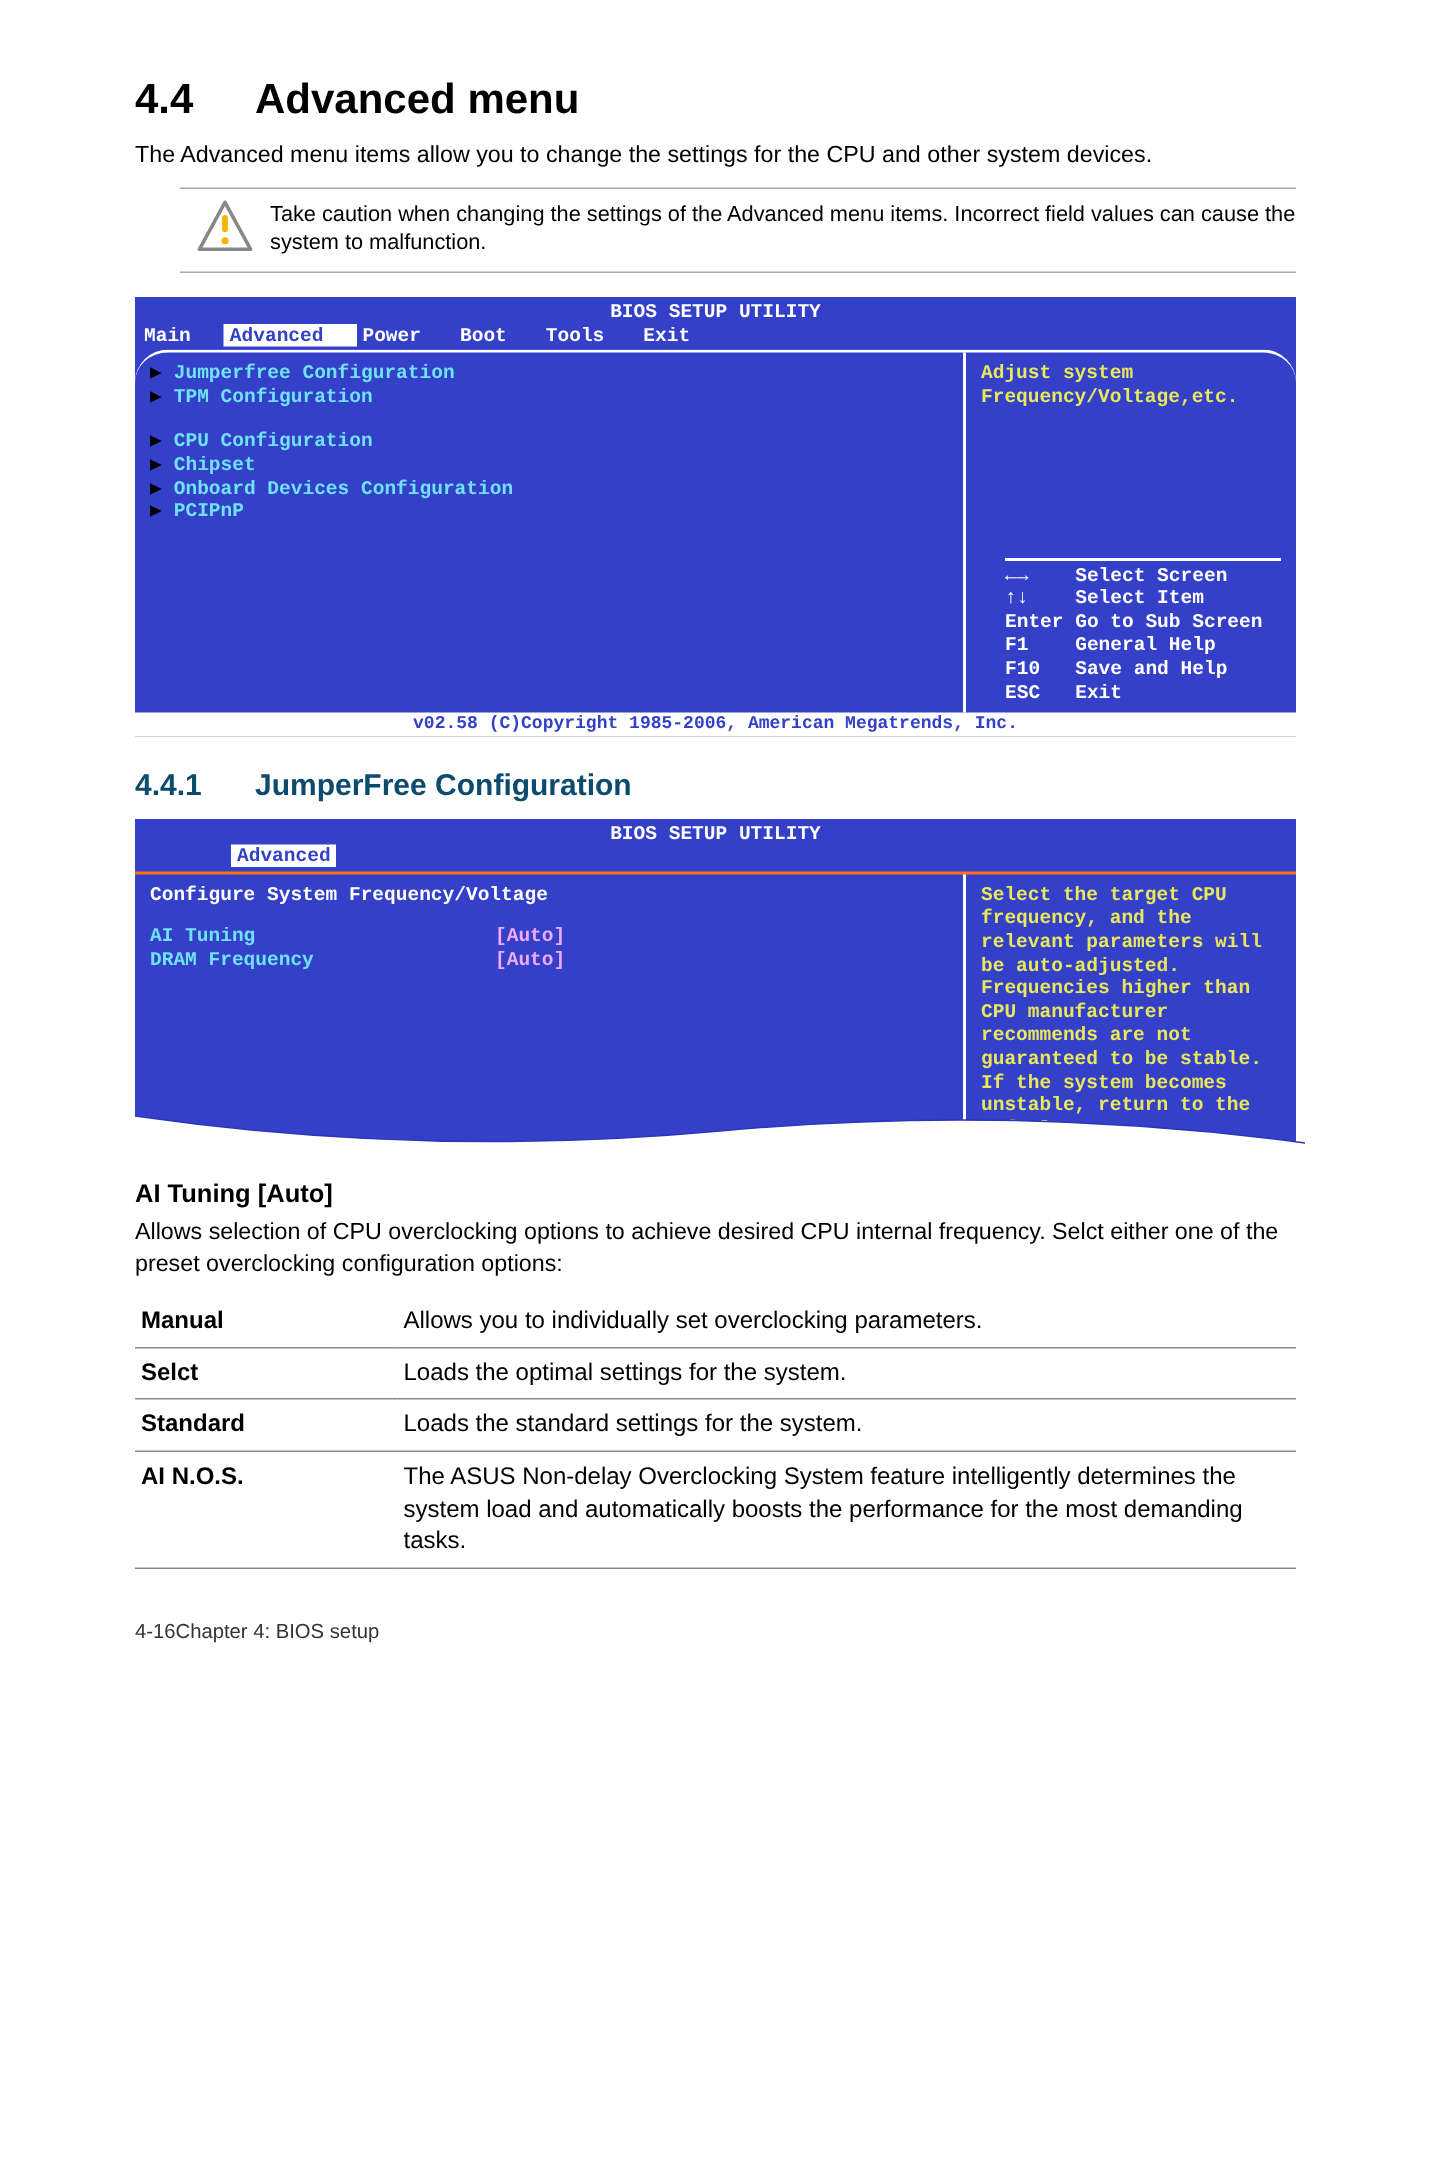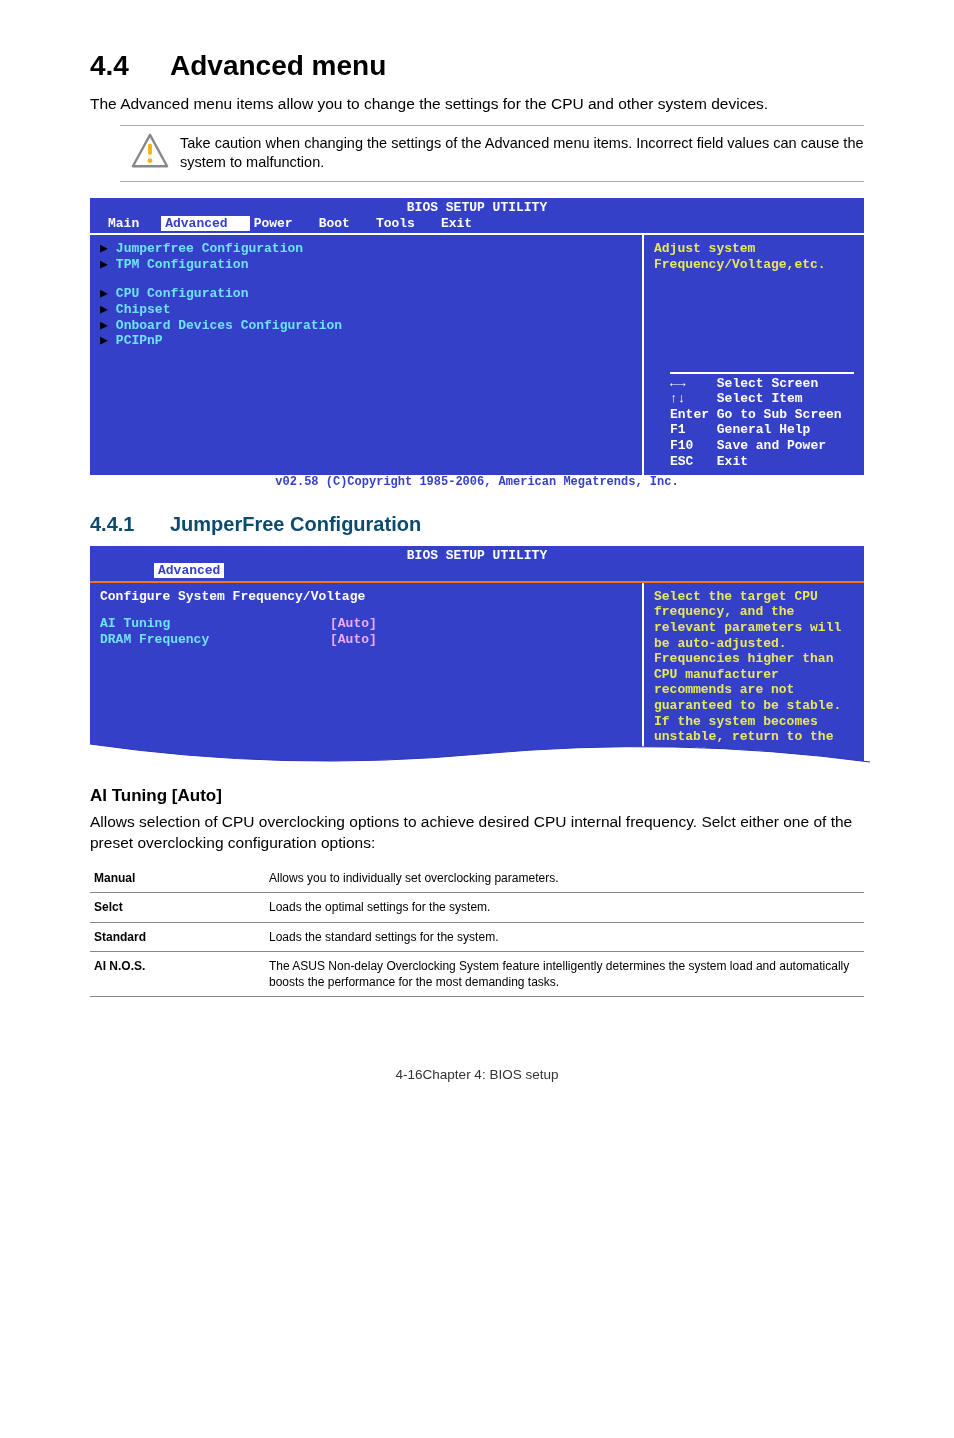--- a/index.html
+++ b/index.html
@@ -58,32 +58,33 @@
     margin-bottom: 22px;
     line-height: 1.2;
   }
   .bios .title {
     text-align: center;
     background: #3440c8;
     padding: 2px 0 0 0;
   }
   .bios .menubar {
     display: flex;
-    padding: 0 14px 2px 14px;
+    padding: 0 14px 2px 2px;
   }
   .bios .menubar span {
     padding: 0 22px 0 4px;
   }
   .bios .menubar .sel {
     background: #fff;
     color: #3440c8;
   }
   .bios .pane-wrap {
     display: flex;
     border-top: 2px solid #fff;
+    border-radius: 22px;
   }
   .bios .left {
     flex: 1;
     border-right: 2px solid #fff;
     padding: 6px 10px;
     min-height: 240px;
   }
   .bios .right {
     width: 220px;
     padding: 6px 10px 6px 10px;
@@ -141,36 +142,36 @@
   .h2 .num { display: inline-block; width: 80px; }
   .h3 {
     font-size: 17px;
     font-weight: bold;
     margin: 10px 0 6px 0;
   }
 
   .def-table {
     width: 100%;
     border-collapse: collapse;
-    font-size: 12px;
+    font-size: 16px;
   }
   .def-table td {
     padding: 6px 4px;
     vertical-align: top;
     line-height: 1.35;
   }
   .def-table tr { border-bottom: 1px solid #888; }
   .def-table td.lbl { width: 175px; font-weight: bold; }
 
   .page-footer {
     display: flex;
-    justify-content: center;
+    justify-content: flex-start;
     font-size: 13.5px;
     color: #333;
-    margin-top: 70px;
+    margin-top: 34px;
   }
 </style>
 </head>
 <body>
 
 <div class="h1">
   <span class="num">4.4</span><span>Advanced menu</span>
 </div>
 
 <p class="body-text">The Advanced menu items allow you to change the settings for the CPU and other system devices.</p>
@@ -208,21 +209,21 @@
     </div>
     <div class="right">
       <div class="help" style="white-space:pre-line">Adjust system
 Frequency/Voltage,etc.</div>
       <div class="spacer"></div>
       <div class="keys">
         <div class="kline">←→    Select Screen</div>
         <div class="kline">↑↓    Select Item</div>
         <div class="kline">Enter Go to Sub Screen</div>
         <div class="kline">F1    General Help</div>
-        <div class="kline">F10   Save and Power</div>
+        <div class="kline">F10   Save and Help</div>
         <div class="kline">ESC   Exit</div>
       </div>
     </div>
   </div>
   <div class="footer">v02.58 (C)Copyright 1985-2006, American Megatrends, Inc.</div>
 </div>
 
 <div class="h2">
   <span class="num">4.4.1</span><span>JumperFree Configuration</span>
 </div>

